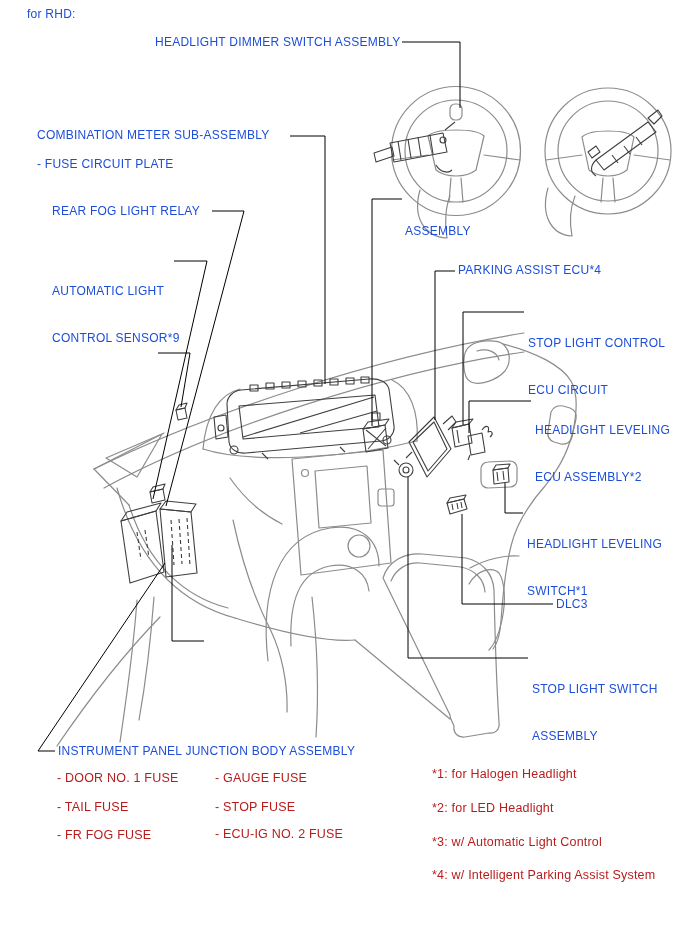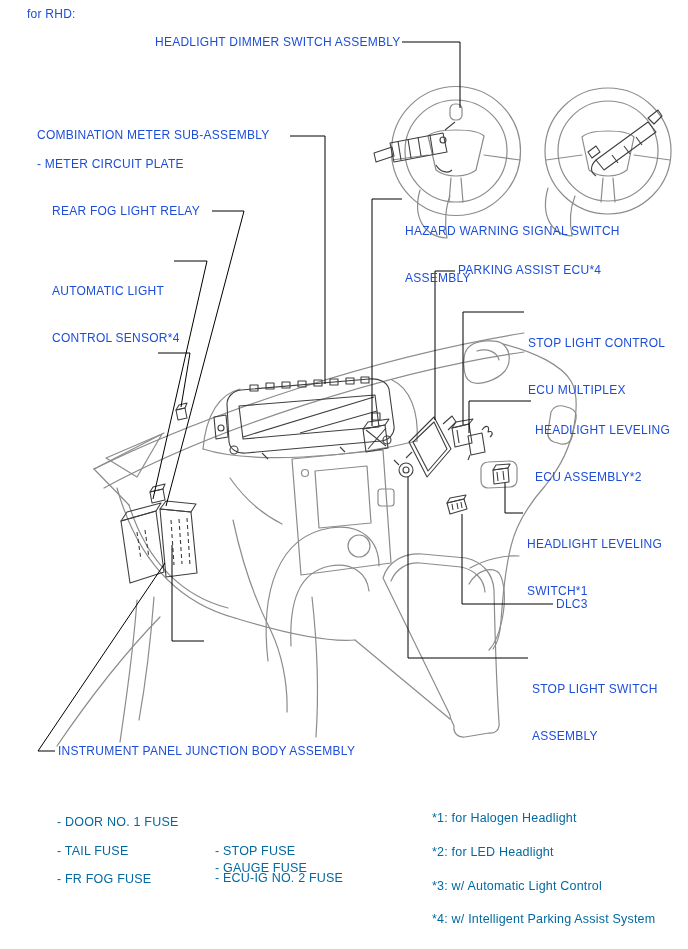--- a/index.html
+++ b/index.html
@@ -7,21 +7,21 @@
     position:relative;width:688px;height:949px;background:#ffffff;
     font-family:"Liberation Sans",sans-serif;overflow:hidden;
   }
   .art{position:absolute;left:0;top:0;}
   .lbl{
     position:absolute;
     font-size:12px;line-height:15.5px;
     color:#1d4ed8;letter-spacing:0.25px;white-space:pre;
   }
   .lbl span{display:block;}
-  .note{position:absolute;font-size:12.5px;color:#0369a1;letter-spacing:0.2px;white-space:pre;margin-top:44px;}
+  .note{position:absolute;font-size:12.5px;color:#b91c1c;letter-spacing:0.2px;white-space:pre;}
 </style>
 </head>
 <body>
 
 <div class="stage">
 
   <svg class="art" width="688" height="949" viewBox="0 0 688 949">
 
     <g stroke="#8c8c8c" stroke-width="1.2" fill="none" stroke-linecap="round" stroke-linejoin="round">
 
@@ -219,40 +219,39 @@
       <polyline points="204,641 172,641 172,545"></polyline>
       <polyline points="55,751 38,751 165,563"></polyline>
     </g>
   </svg>
 
   <div class="lbl" style="left:27px;top:7px">for RHD:</div>
 
   <div class="lbl" style="left:155px;top:35px">HEADLIGHT DIMMER SWITCH ASSEMBLY</div>
 
   <div class="lbl" style="left:37px;top:128px">COMBINATION METER SUB-ASSEMBLY</div>
-  <div class="lbl" style="left:37px;top:157px">- METER CIRCUIT PLATE</div>
+  <div class="lbl" style="left:37px;top:157px">- FUSE CIRCUIT PLATE</div>
 
   <div class="lbl" style="left:52px;top:204px">REAR FOG LIGHT RELAY</div>
 
   <div class="lbl" style="left:52px;top:253px">
     <span>AUTOMATIC LIGHT</span>
-    <span>CONTROL SENSOR*4</span>
+    <span>CONTROL SENSOR*9</span>
   </div>
 
 
   <div class="lbl" style="left:405px;top:193px">
-    <span>HAZARD WARNING SIGNAL SWITCH</span>
     <span>ASSEMBLY</span>
   </div>
 
   <div class="lbl" style="left:458px;top:263px">PARKING ASSIST ECU*4</div>
 
   <div class="lbl" style="left:528px;top:305px">
     <span>STOP LIGHT CONTROL</span>
-    <span>ECU MULTIPLEX</span>
+    <span>ECU CIRCUIT</span>
   </div>
 
   <div class="lbl" style="left:535px;top:392px">
     <span>HEADLIGHT LEVELING</span>
     <span>ECU ASSEMBLY*2</span>
   </div>
 
   <div class="lbl" style="left:527px;top:506px">
     <span>HEADLIGHT LEVELING</span>
     <span>SWITCH*1</span>
@@ -264,21 +263,21 @@
     <span>STOP LIGHT SWITCH</span>
     <span>ASSEMBLY</span>
   </div>
 
 
   <div class="lbl" style="left:58px;top:744px">INSTRUMENT PANEL JUNCTION BODY ASSEMBLY</div>
 
   <div class="note" style="left:57px;top:771px">- DOOR NO. 1 FUSE</div>
   <div class="note" style="left:57px;top:800px">- TAIL FUSE</div>
   <div class="note" style="left:57px;top:828px">- FR FOG FUSE</div>
-  <div class="note" style="left:215px;top:817px">- GAUGE FUSE</div>
+  <div class="note" style="left:215px;top:771px">- GAUGE FUSE</div>
   <div class="note" style="left:215px;top:800px">- STOP FUSE</div>
   <div class="note" style="left:215px;top:827px">- ECU-IG NO. 2 FUSE</div>
 
   <div class="note" style="left:432px;top:767px">*1: for Halogen Headlight</div>
   <div class="note" style="left:432px;top:801px">*2: for LED Headlight</div>
   <div class="note" style="left:432px;top:835px">*3: w/ Automatic Light Control</div>
   <div class="note" style="left:432px;top:868px">*4: w/ Intelligent Parking Assist System</div>
 
 </div>
 

